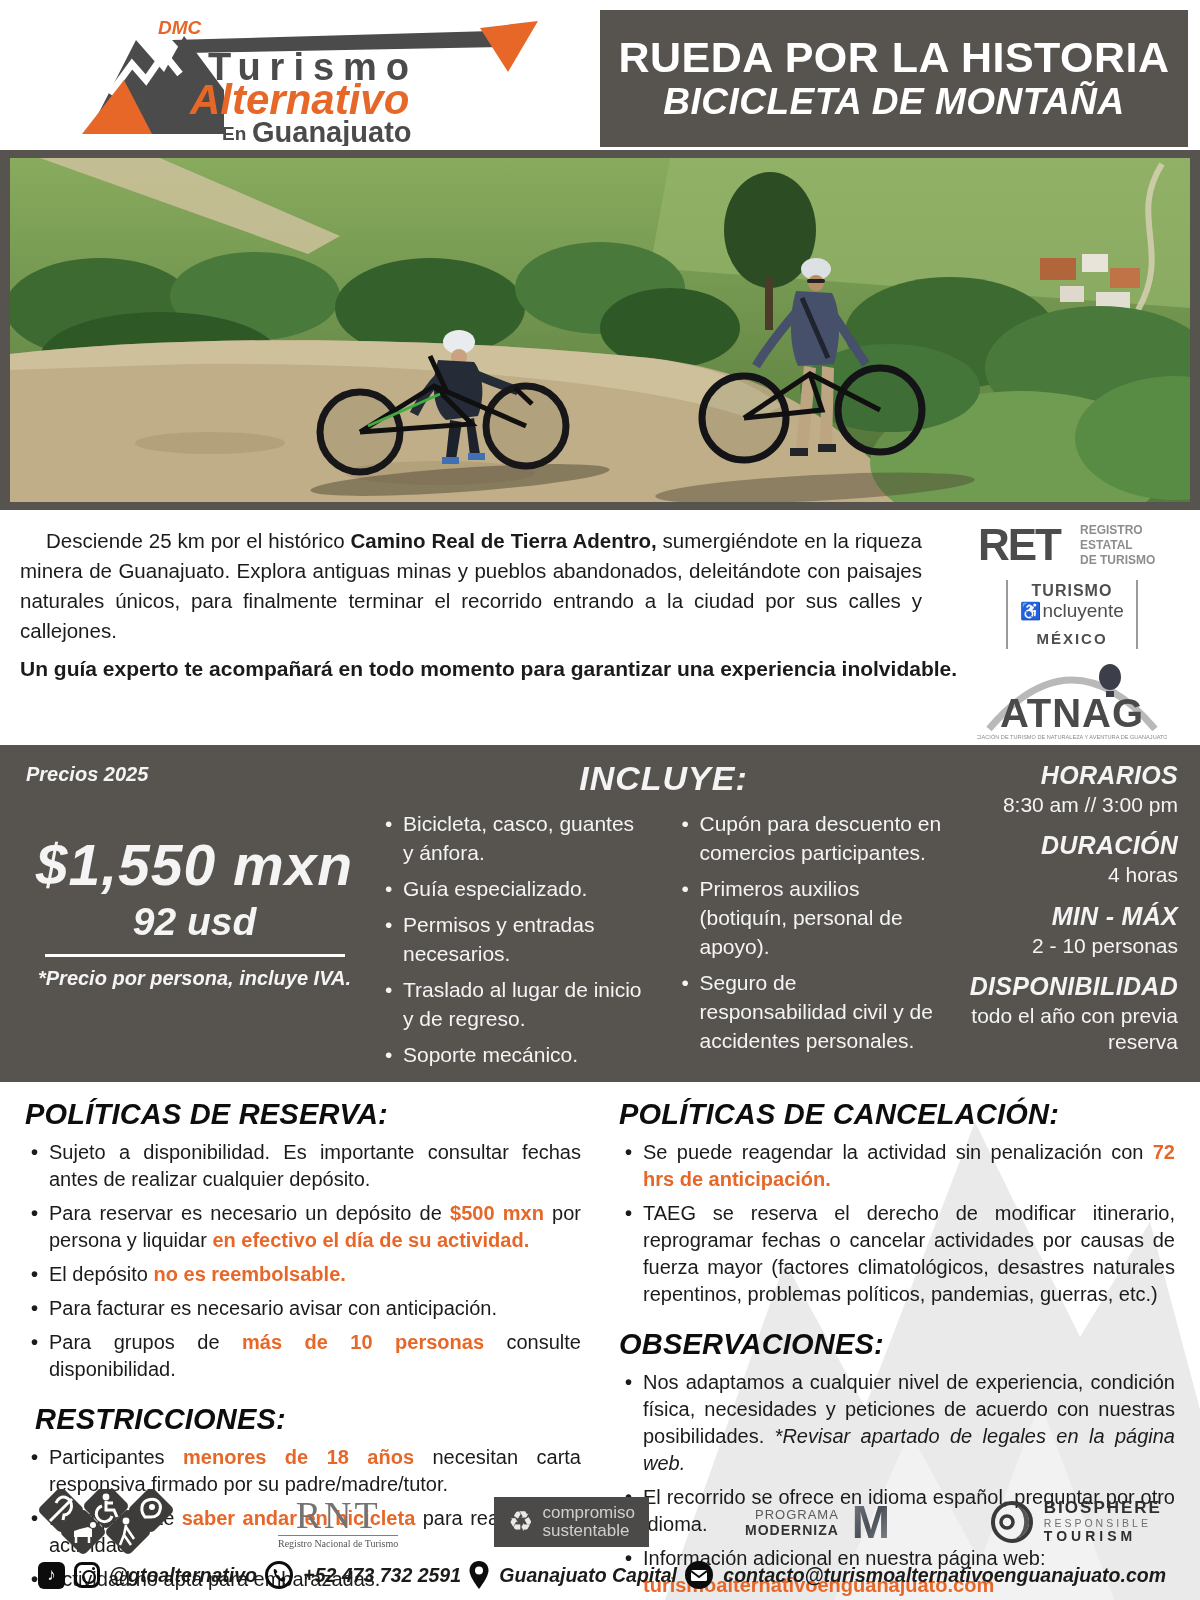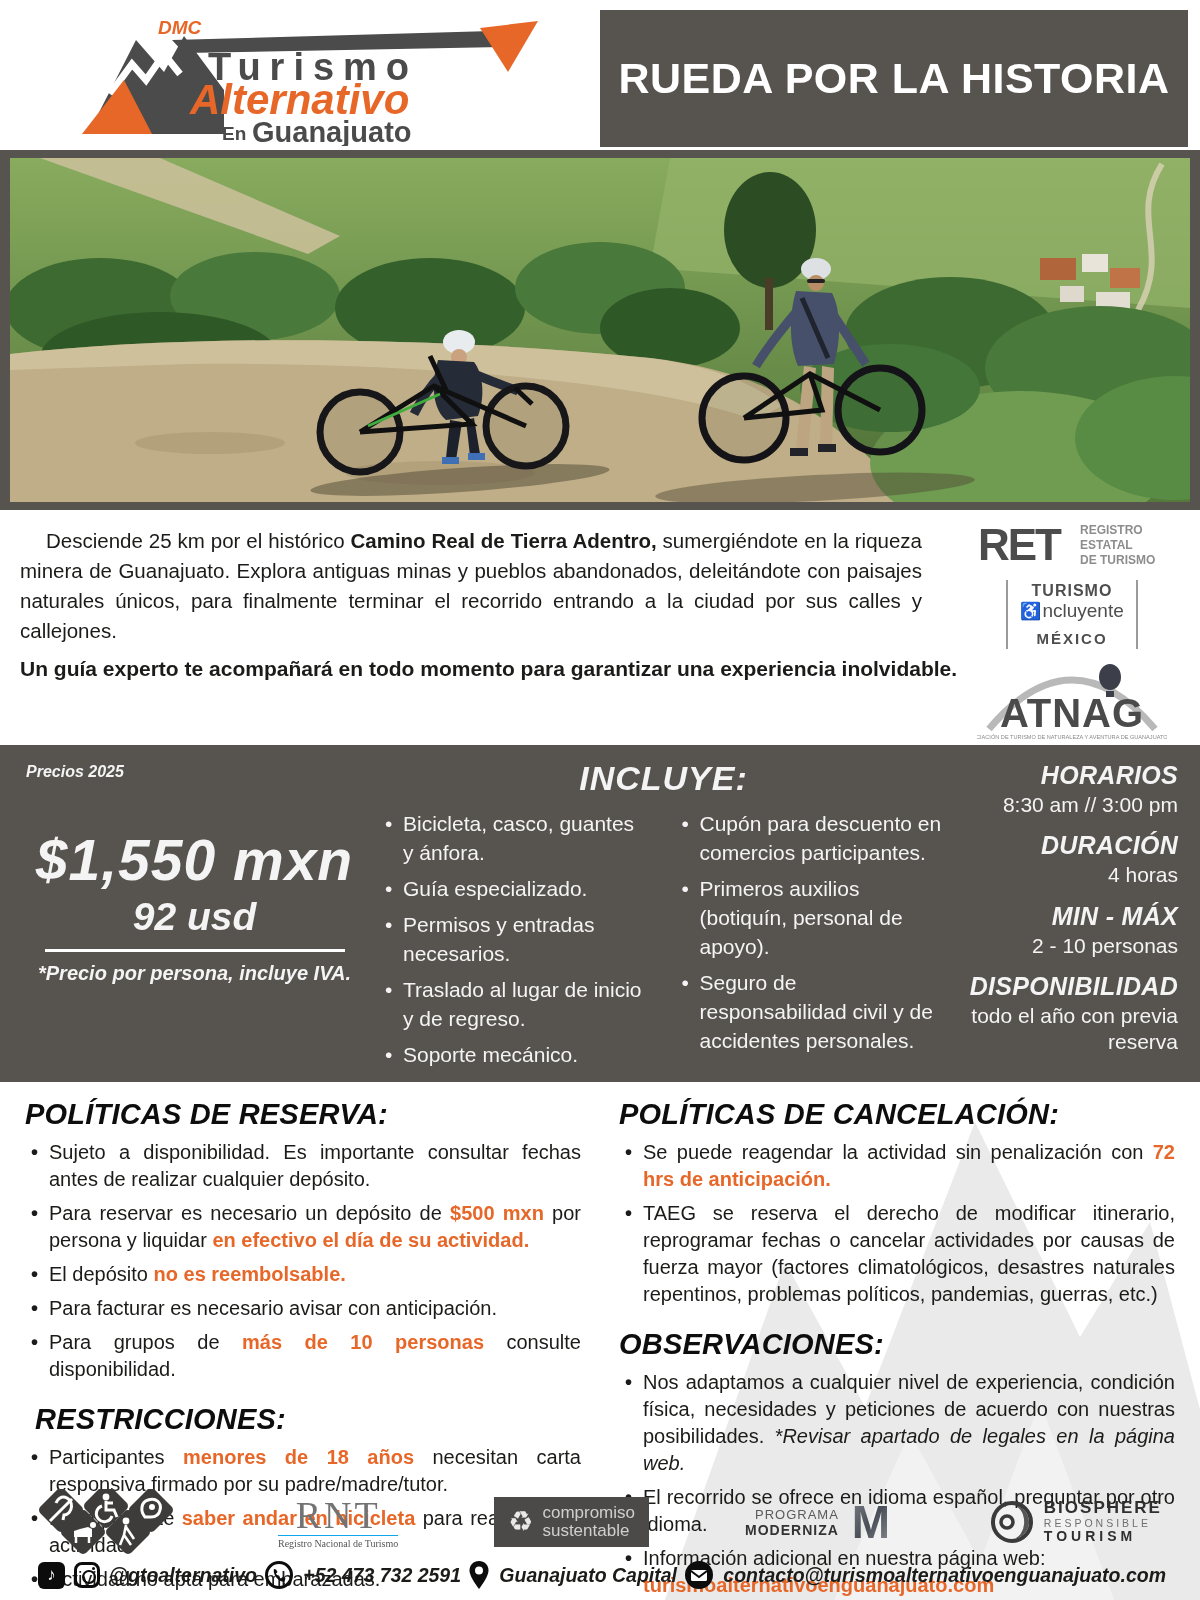--- a/index.html
+++ b/index.html
@@ -41,21 +41,21 @@
   .inc-bar{width:2px;background:#9a9a9a;}
   .inc-mid{display:flex;flex-direction:column;align-items:center;padding:2px 2px;}
   .inc-l1{font-size:16px;font-weight:bold;color:#4e4e4e;letter-spacing:1px;}
   .inc-l2{font-size:19px;color:#4e4e4e;display:flex;align-items:center;}
   .inc-l2 .wc{font-size:17px;margin-right:1px;}
   .inc-l3{font-size:15px;font-weight:bold;color:#4e4e4e;letter-spacing:2px;margin-top:8px;}
   .atnag{display:flex;flex-direction:column;align-items:center;}
   
   .band{height:337px;background:var(--band);color:#f4f4f4;padding:14px 22px 0;display:flex;}
   .price-col{width:345px;flex:none;}
-  .price-label{font-size:16px;font-weight:bold;font-style:italic;margin:4px 0 0 4px;}
+  .price-label{font-size:20px;font-weight:bold;font-style:italic;margin:4px 0 0 4px;}
   .price-center{text-align:center;margin-top:46px;}
   .price-mxn{font-size:57px;font-weight:bold;font-style:italic;letter-spacing:1px;}
   .price-usd{font-size:39px;font-weight:bold;font-style:italic;margin-top:2px;}
   .price-rule{width:300px;border-top:3px solid #fff;margin:10px auto 10px;}
   .price-note{font-size:20px;font-weight:bold;font-style:italic;}
   .includes{flex:1;padding:0 4px 0 14px;}
   .includes-title{text-align:center;font-size:34px;font-weight:bold;font-style:italic;margin-bottom:12px;letter-spacing:1px;}
   .inc-cols{display:flex;gap:28px;}
   .inc-cols ul{flex:1;list-style:none;}
   .band li{position:relative;font-size:21px;line-height:1.38;padding-left:22px;margin-bottom:7px;}
@@ -113,20 +113,21 @@
       <polygon points="16,128 64,34 92,66 112,30 152,84 152,128" fill="#4b4b4b"></polygon>
       <polyline points="38,88 60,58 74,74 92,48 108,68" stroke="#ffffff" stroke-width="7" fill="none"></polyline>
       <polygon points="10,128 52,74 80,128" fill="#e76728"></polygon>
       <text x="118" y="108" font-size="42" font-weight="bold" font-style="italic" fill="#e76728">Alternativo</text>
       <text x="150" y="134" font-size="19" font-weight="bold" fill="#4b4b4b">En</text>
       <text x="180" y="136" font-size="29" font-weight="bold" fill="#4b4b4b">Guanajuato</text>
     </svg>
   </div>
   <div class="title-box">
     <div class="title-line1">RUEDA POR LA HISTORIA</div>
+    <div class="title-line2">BICICLETA DE MONTAÑA</div>
   </div>
 </div>
 
 <div class="photo-band">
   <svg viewBox="0 0 1180 344" preserveAspectRatio="none">
     <defs>
       <linearGradient id="gsky" x1="0" y1="0" x2="0" y2="1">
         <stop offset="0" stop-color="#88ab5e"></stop>
           <stop offset="1" stop-color="#54793b"></stop>
       </linearGradient>

